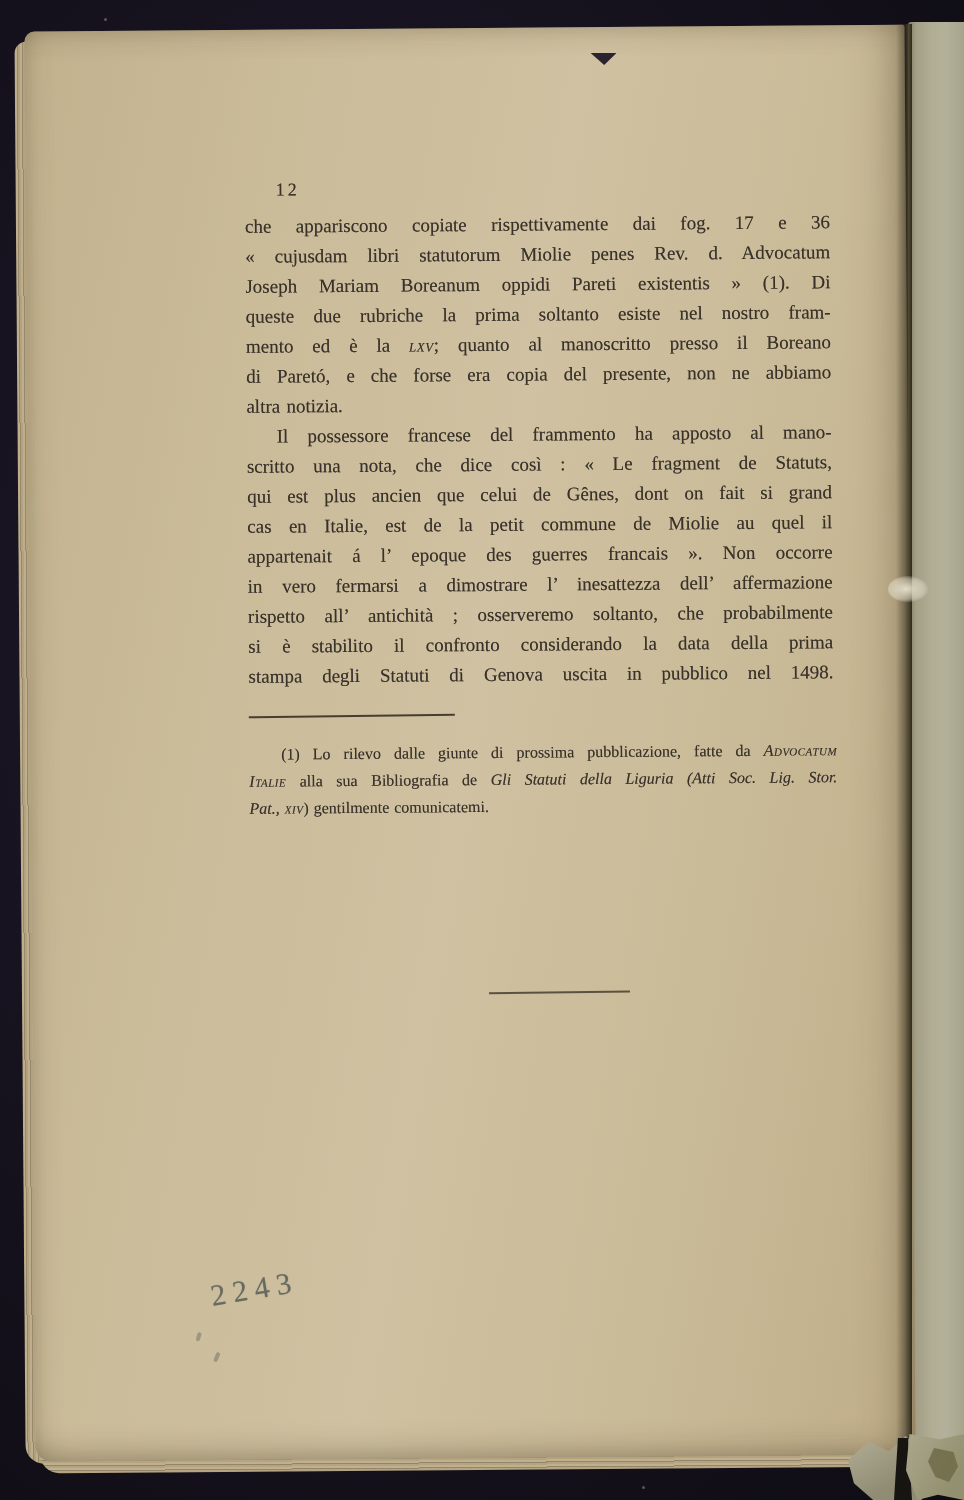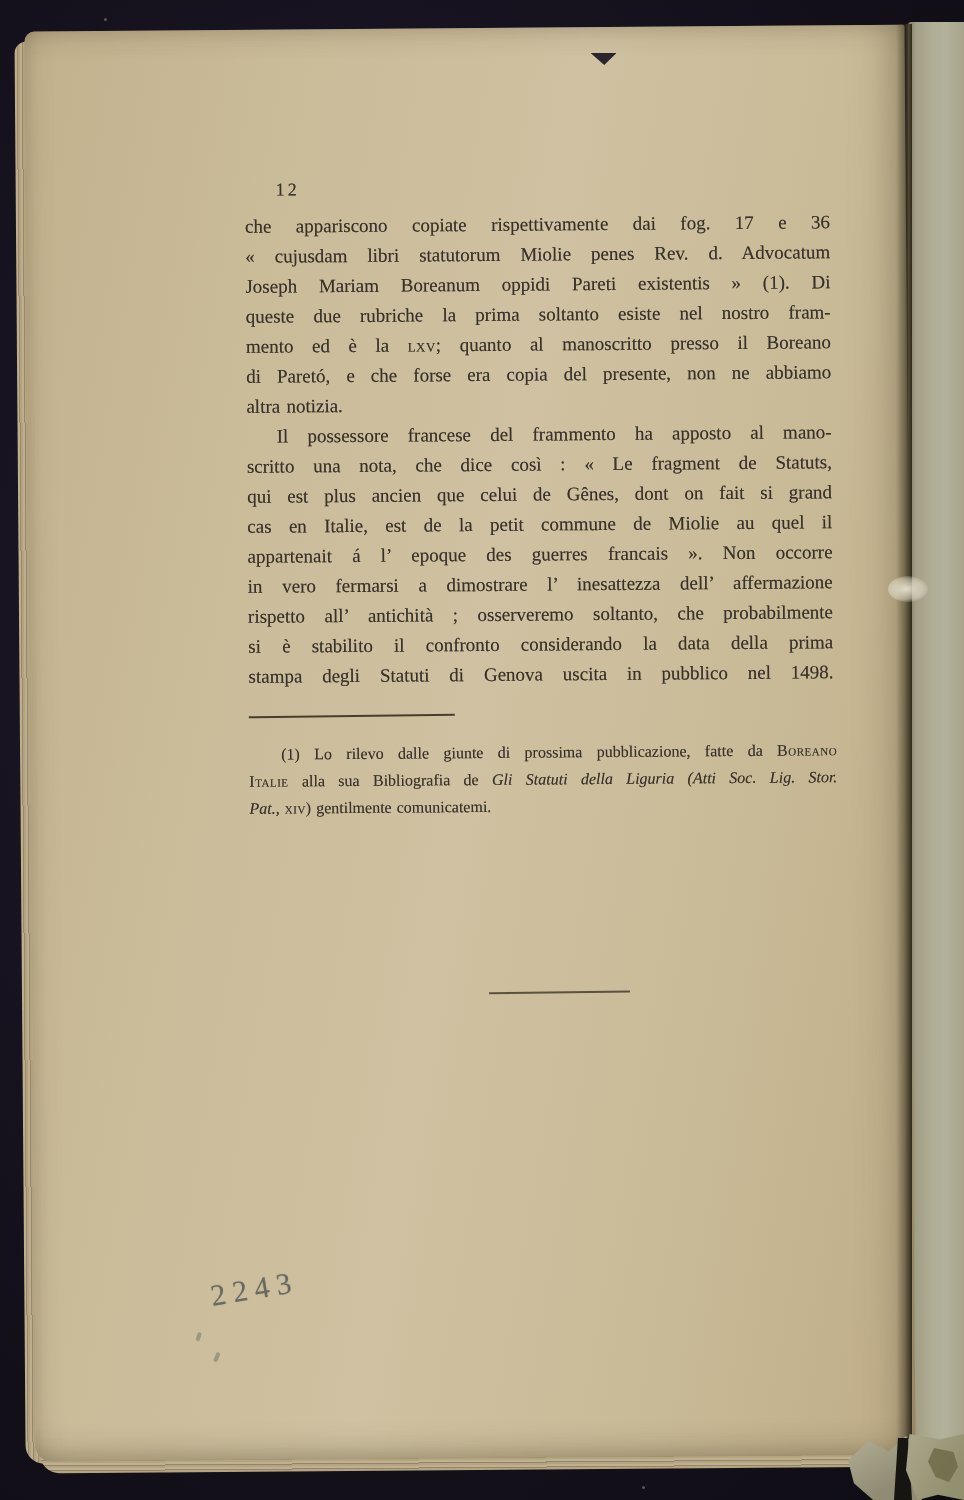--- a/index.html
+++ b/index.html
@@ -62,21 +62,21 @@
   .noj::after{content:none;}
   .indent{text-indent:30px;}
 
   .fnrule{position:absolute;left:219px;top:686px;width:206px;height:2px;background:#453d30;
           transform:rotate(-.3deg);}
   .footnote{position:absolute;left:219px;top:711px;width:588px;font-size:16px;word-spacing:1px;}
   .fline{height:27px;line-height:27px;text-align:justify;overflow:hidden;}
   .fline::after{content:"";display:inline-block;width:100%;height:0;}
   .fline.noj::after{content:none;}
   .findent{text-indent:32px;}
-  .sc{font-variant-caps:small-caps;letter-spacing:.5px;}
+  .sc{font-variant-caps:small-caps;letter-spacing:.5px;font-style:italic;}
   .it{font-style:italic;}
 
   .midrule{position:absolute;left:457px;top:964px;width:141px;height:2px;
            background:rgba(62,54,40,.8);transform:rotate(-.35deg);}
 
   .stamp{position:absolute;left:176px;top:1242px;font-size:30px;letter-spacing:7px;
          color:rgba(93,98,92,.82);transform:rotate(-9deg);
          text-shadow:0 0 1px rgba(93,98,92,.5);}
   .stampmark{position:absolute;background:rgba(100,102,95,.45);border-radius:2px;}
   .mark1{left:162px;top:1302px;width:4px;height:9px;transform:rotate(18deg);}
@@ -116,21 +116,21 @@
         <div class="line">appartenait á l’ epoque des guerres francais ». Non occorre</div>
         <div class="line">in vero fermarsi a dimostrare l’ inesattezza dell’ affermazione</div>
         <div class="line">rispetto all’ antichità ; osserveremo soltanto, che probabilmente</div>
         <div class="line">si è stabilito il confronto considerando la data della prima</div>
         <div class="line">stampa degli Statuti di Genova uscita in pubblico nel 1498.</div>
       </div>
 
       <div class="fnrule"></div>
 
       <div class="footnote">
-        <div class="fline findent"><span>(1) Lo rilevo dalle giunte di prossima pubblicazione, fatte da </span><span class="sc">Boreano</span></div>
+        <div class="fline findent"><span>(1) Lo rilevo dalle giunte di prossima pubblicazione, fatte da </span><span class="sc">Advocatum</span></div>
         <div class="fline"><span class="sc">Italie</span><span> alla sua Bibliografia de </span><span class="it">Gli Statuti della Liguria</span><span class="it"> (Atti Soc. Lig. Stor.</span></div>
         <div class="fline noj"><span class="it">Pat.,</span><span> </span><span class="sc">xiv</span><span>) gentilmente comunicatemi.</span></div>
       </div>
 
       <div class="midrule"></div>
 
       <div class="stamp">2243</div>
       <div class="stampmark mark1"></div>
       <div class="stampmark mark2"></div>
 

